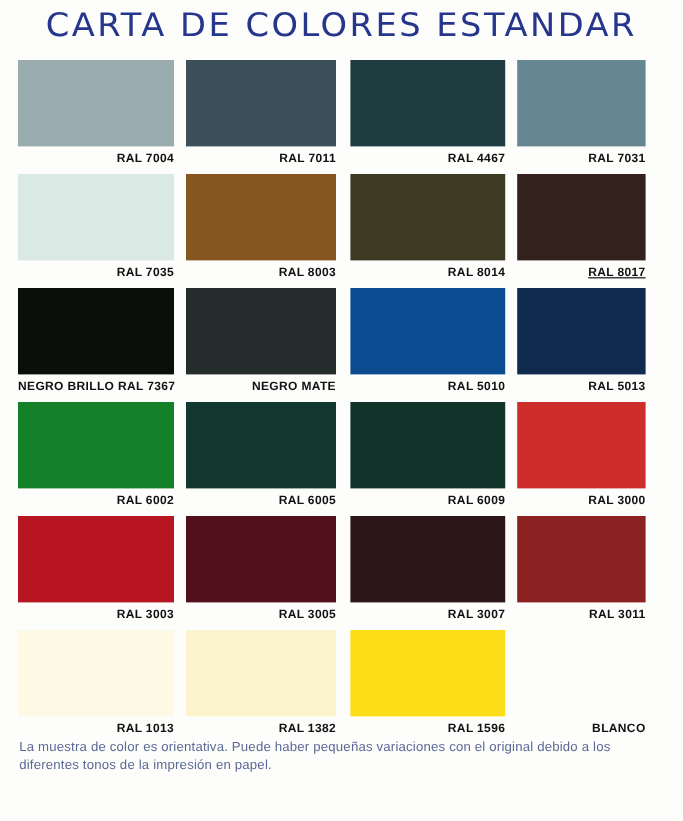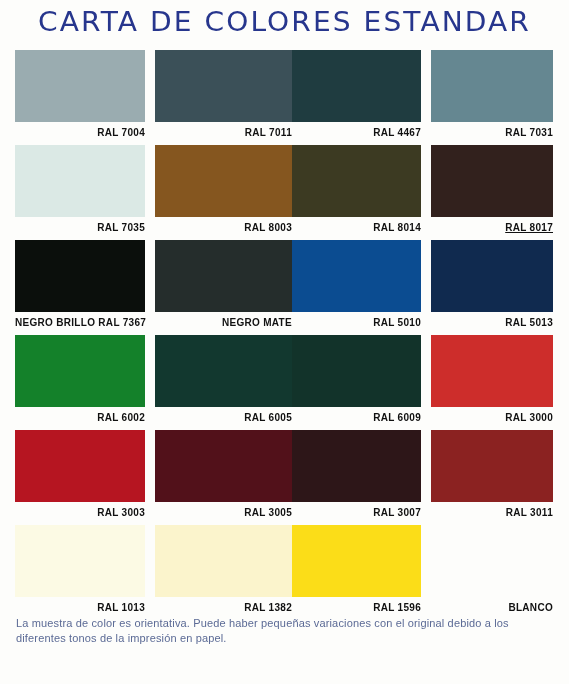--- a/index.html
+++ b/index.html
@@ -47,23 +47,23 @@
     height: 95px;
     box-sizing: border-box;
   }
   .swatch-cell {
     box-sizing: border-box;
     position: relative;
     display: flex;
     flex-direction: column;
   }
   .swatch-cell.c0 { width: 153px; padding-left: 15px; padding-right: 8px; }
-  .swatch-cell.c1 { width: 139px; padding-left: 2px;  padding-right: 0; }
+  .swatch-cell.c1 { width: 139px; padding-left: 2px;  padding-right: 12px; }
   .swatch-cell.c2 { width: 139px; padding-left: 0px;  padding-right: 10px; }
-  .swatch-cell.c3 { width: 138px; padding-left: 0px;  padding-right: 16px; }
+  .swatch-cell.c3 { width: 138px; padding-left: 0px;  padding-right: 31px; }
 
   .swatch-chip {
     width: 100%;
     height: 72px;
     box-sizing: border-box;
   }
   .swatch-chip.blank {
     background: transparent;
   }
   .swatch-label {

